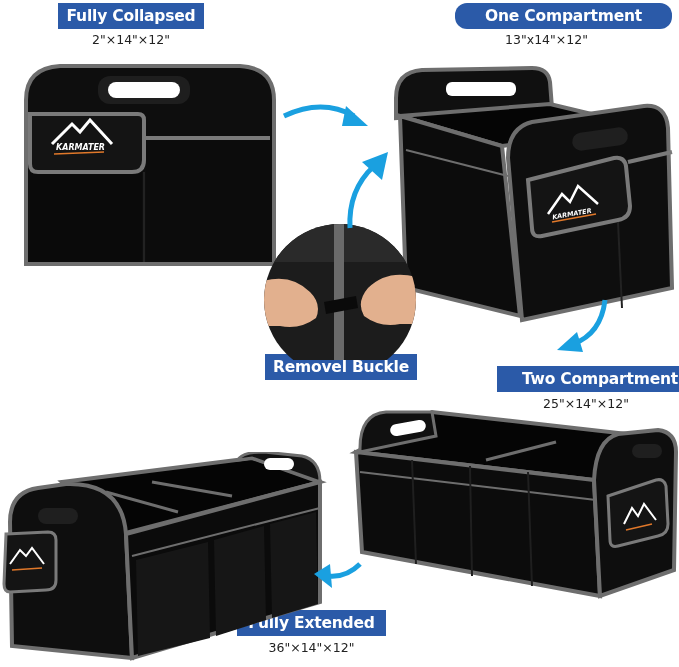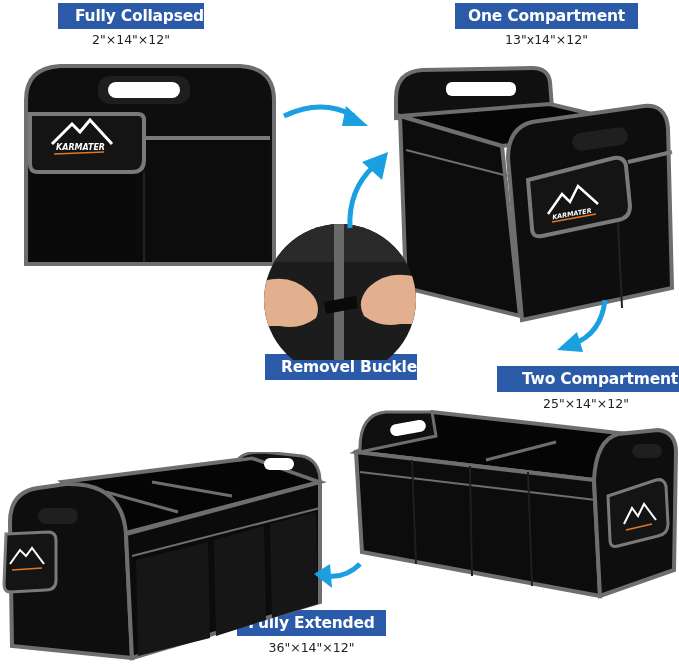--- a/index.html
+++ b/index.html
@@ -27,27 +27,27 @@
     text-align: center;
     white-space: nowrap;
   }
 
   .panel { position: absolute; }
   .arrow { position: absolute; }
 </style>
 </head>
 <body>
 
-<div class="label-box" style="left:58px; top:3px; width:146px;text-align:right;">Fully Collapsed</div>
+<div class="label-box" style="left:58px; top:3px; width:146px;">Fully Collapsed</div>
 <div class="dims" style="left:58px; top:32px; width:146px;">2"×14"×12"</div>
 
-<div class="label-box" style="left:455px; top:3px; width:183px;">One Compartment</div>
+<div class="label-box" style="left:455px; top:3px; width:217px;border-radius:12px;">One Compartment</div>
 <div class="dims" style="left:455px; top:32px; width:183px;">13"x14"×12"</div>
 
-<div class="label-box" style="left:265px; top:354px; width:152px;text-align:right;">Removel Buckle</div>
+<div class="label-box" style="left:265px; top:354px; width:152px;">Removel Buckle</div>
 
 <div class="label-box" style="left:497px; top:366px; width:206px;">Two Compartment</div>
 <div class="dims" style="left:497px; top:396px; width:178px;">25"×14"×12"</div>
 
 <div class="label-box" style="left:237px; top:610px; width:149px;">Fully Extended</div>
 <div class="dims" style="left:237px; top:640px; width:149px;">36"×14"×12"</div>
 
 <svg class="panel" style="left:20px; top:60px;" width="260" height="212" viewBox="0 0 260 212">
   <path d="M6,40 Q6,8 40,6 L220,6 Q254,8 254,40 L254,204 L6,204 Z" fill="#0e0e0e" stroke="#6e6e6e" stroke-width="4"></path>
   <rect x="78" y="16" width="92" height="28" rx="12" fill="#1e1e1e"></rect>

